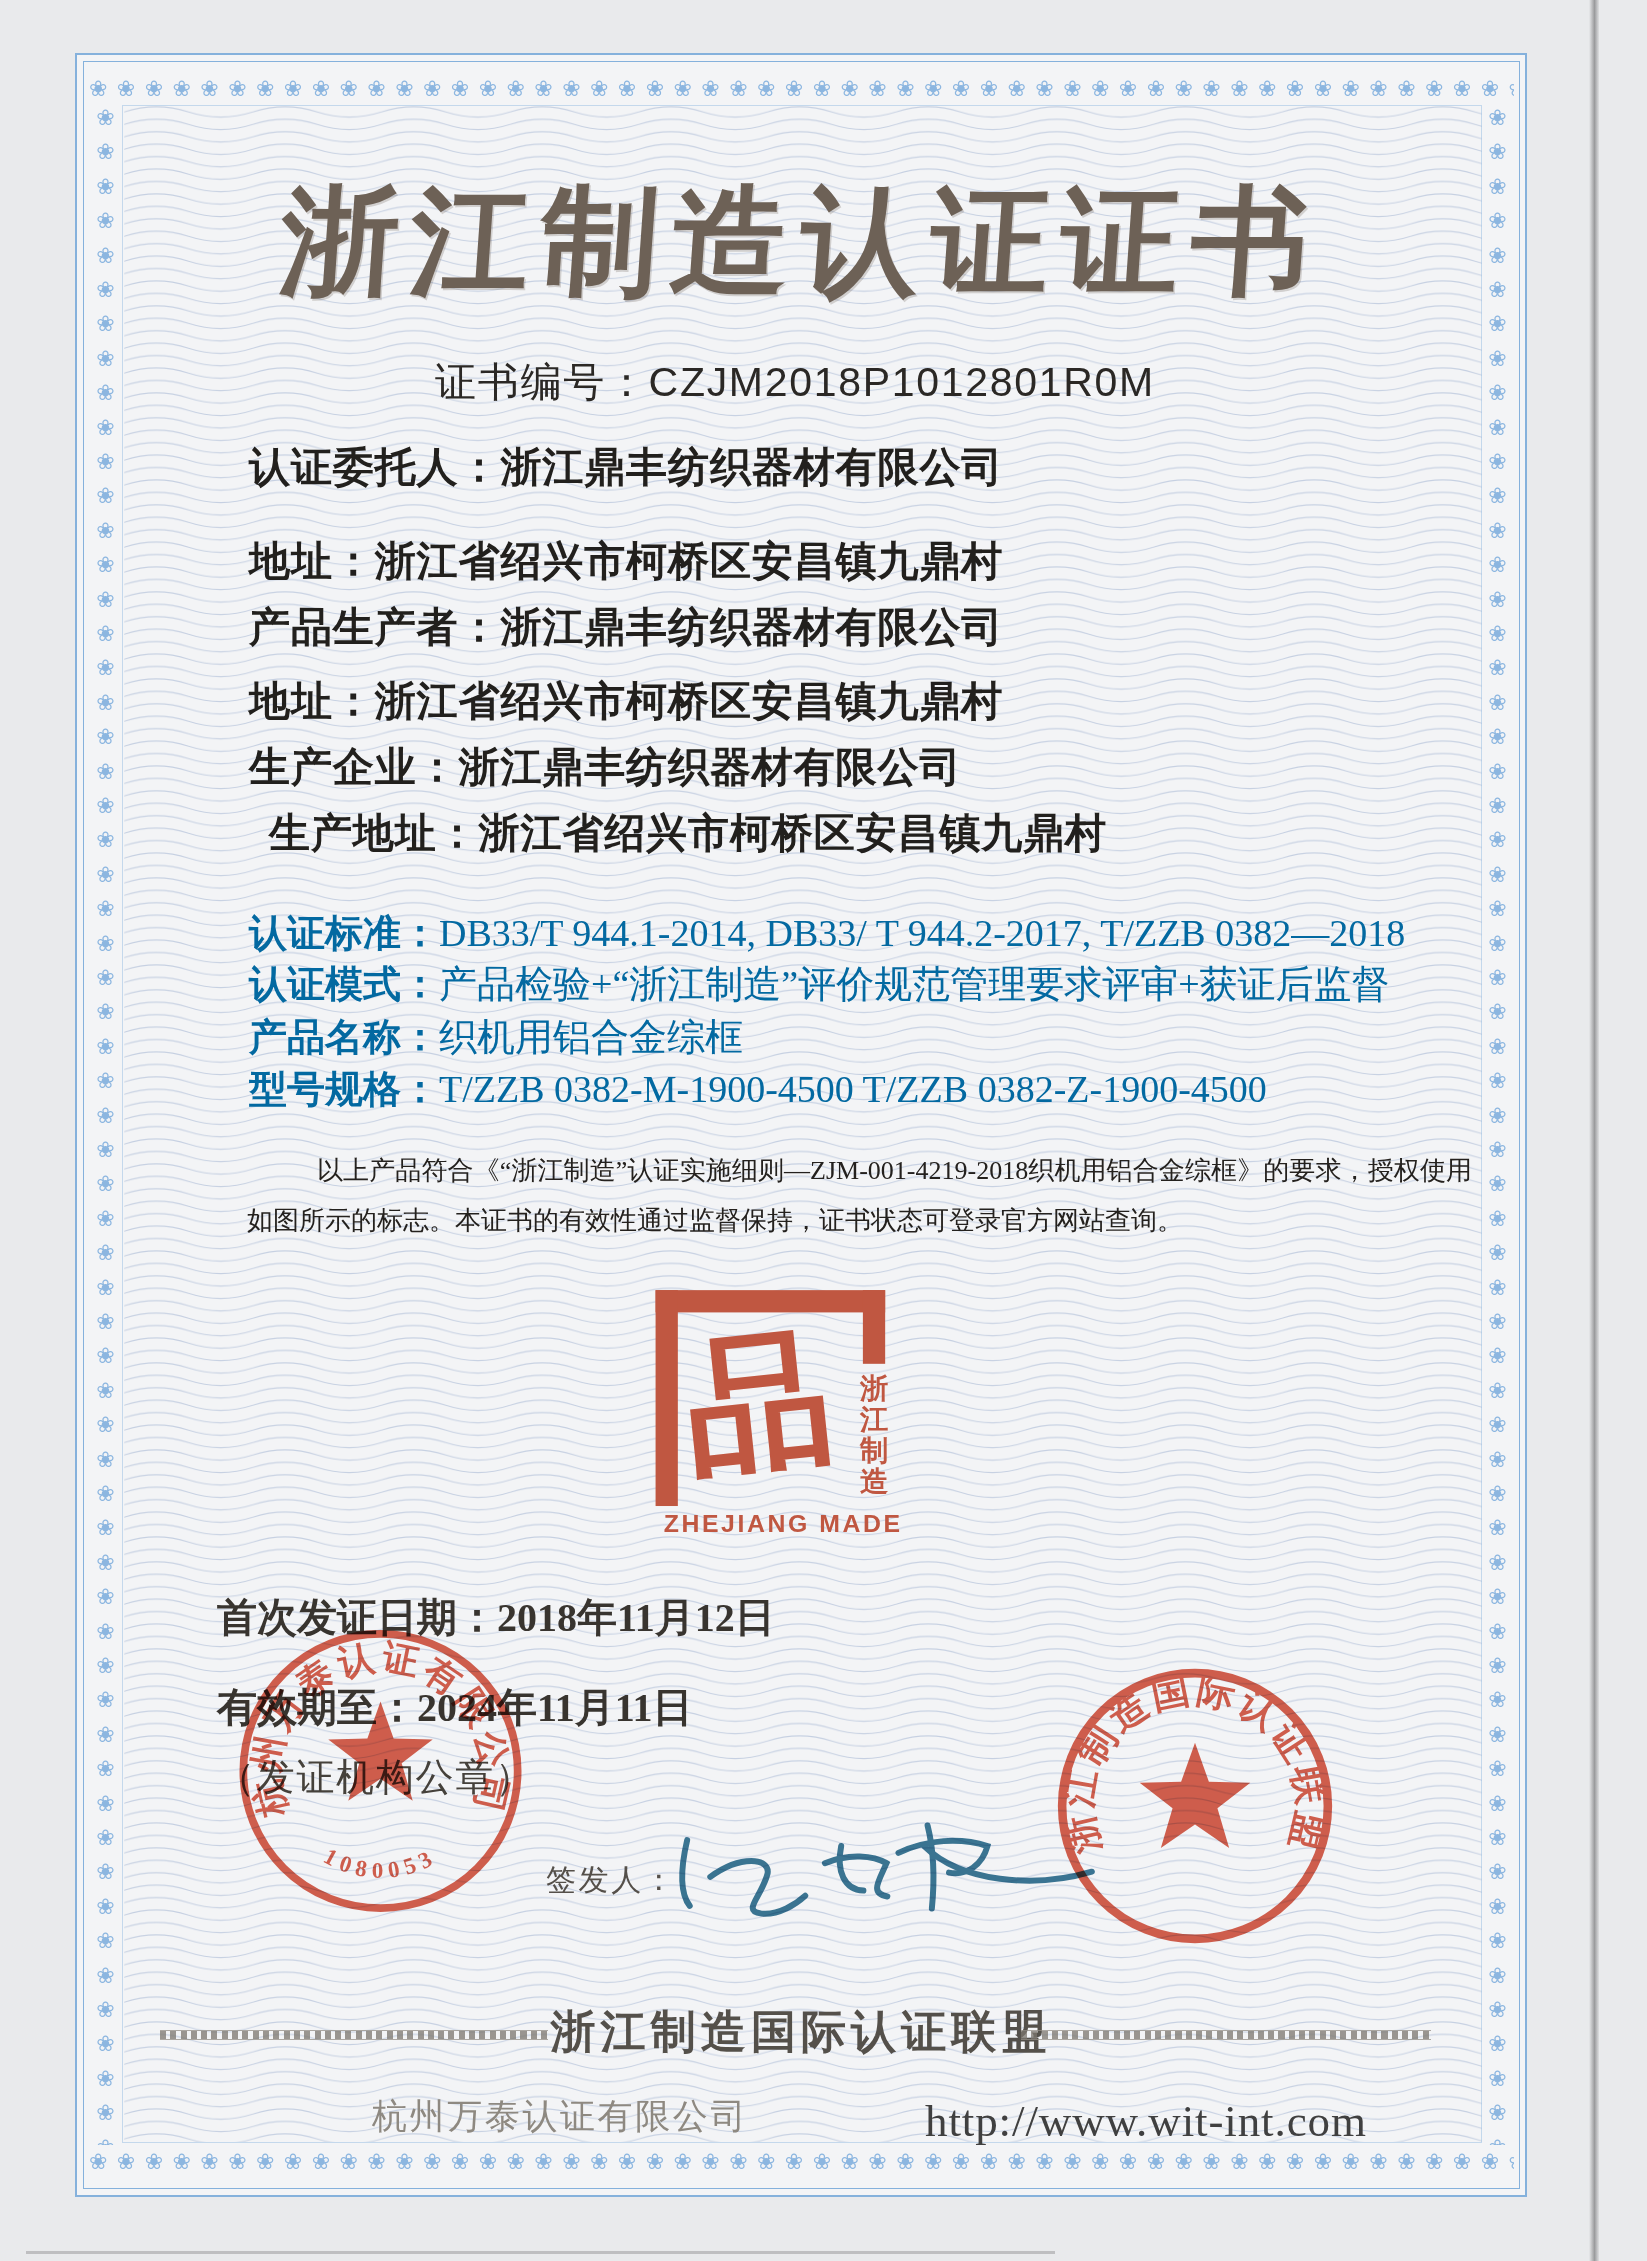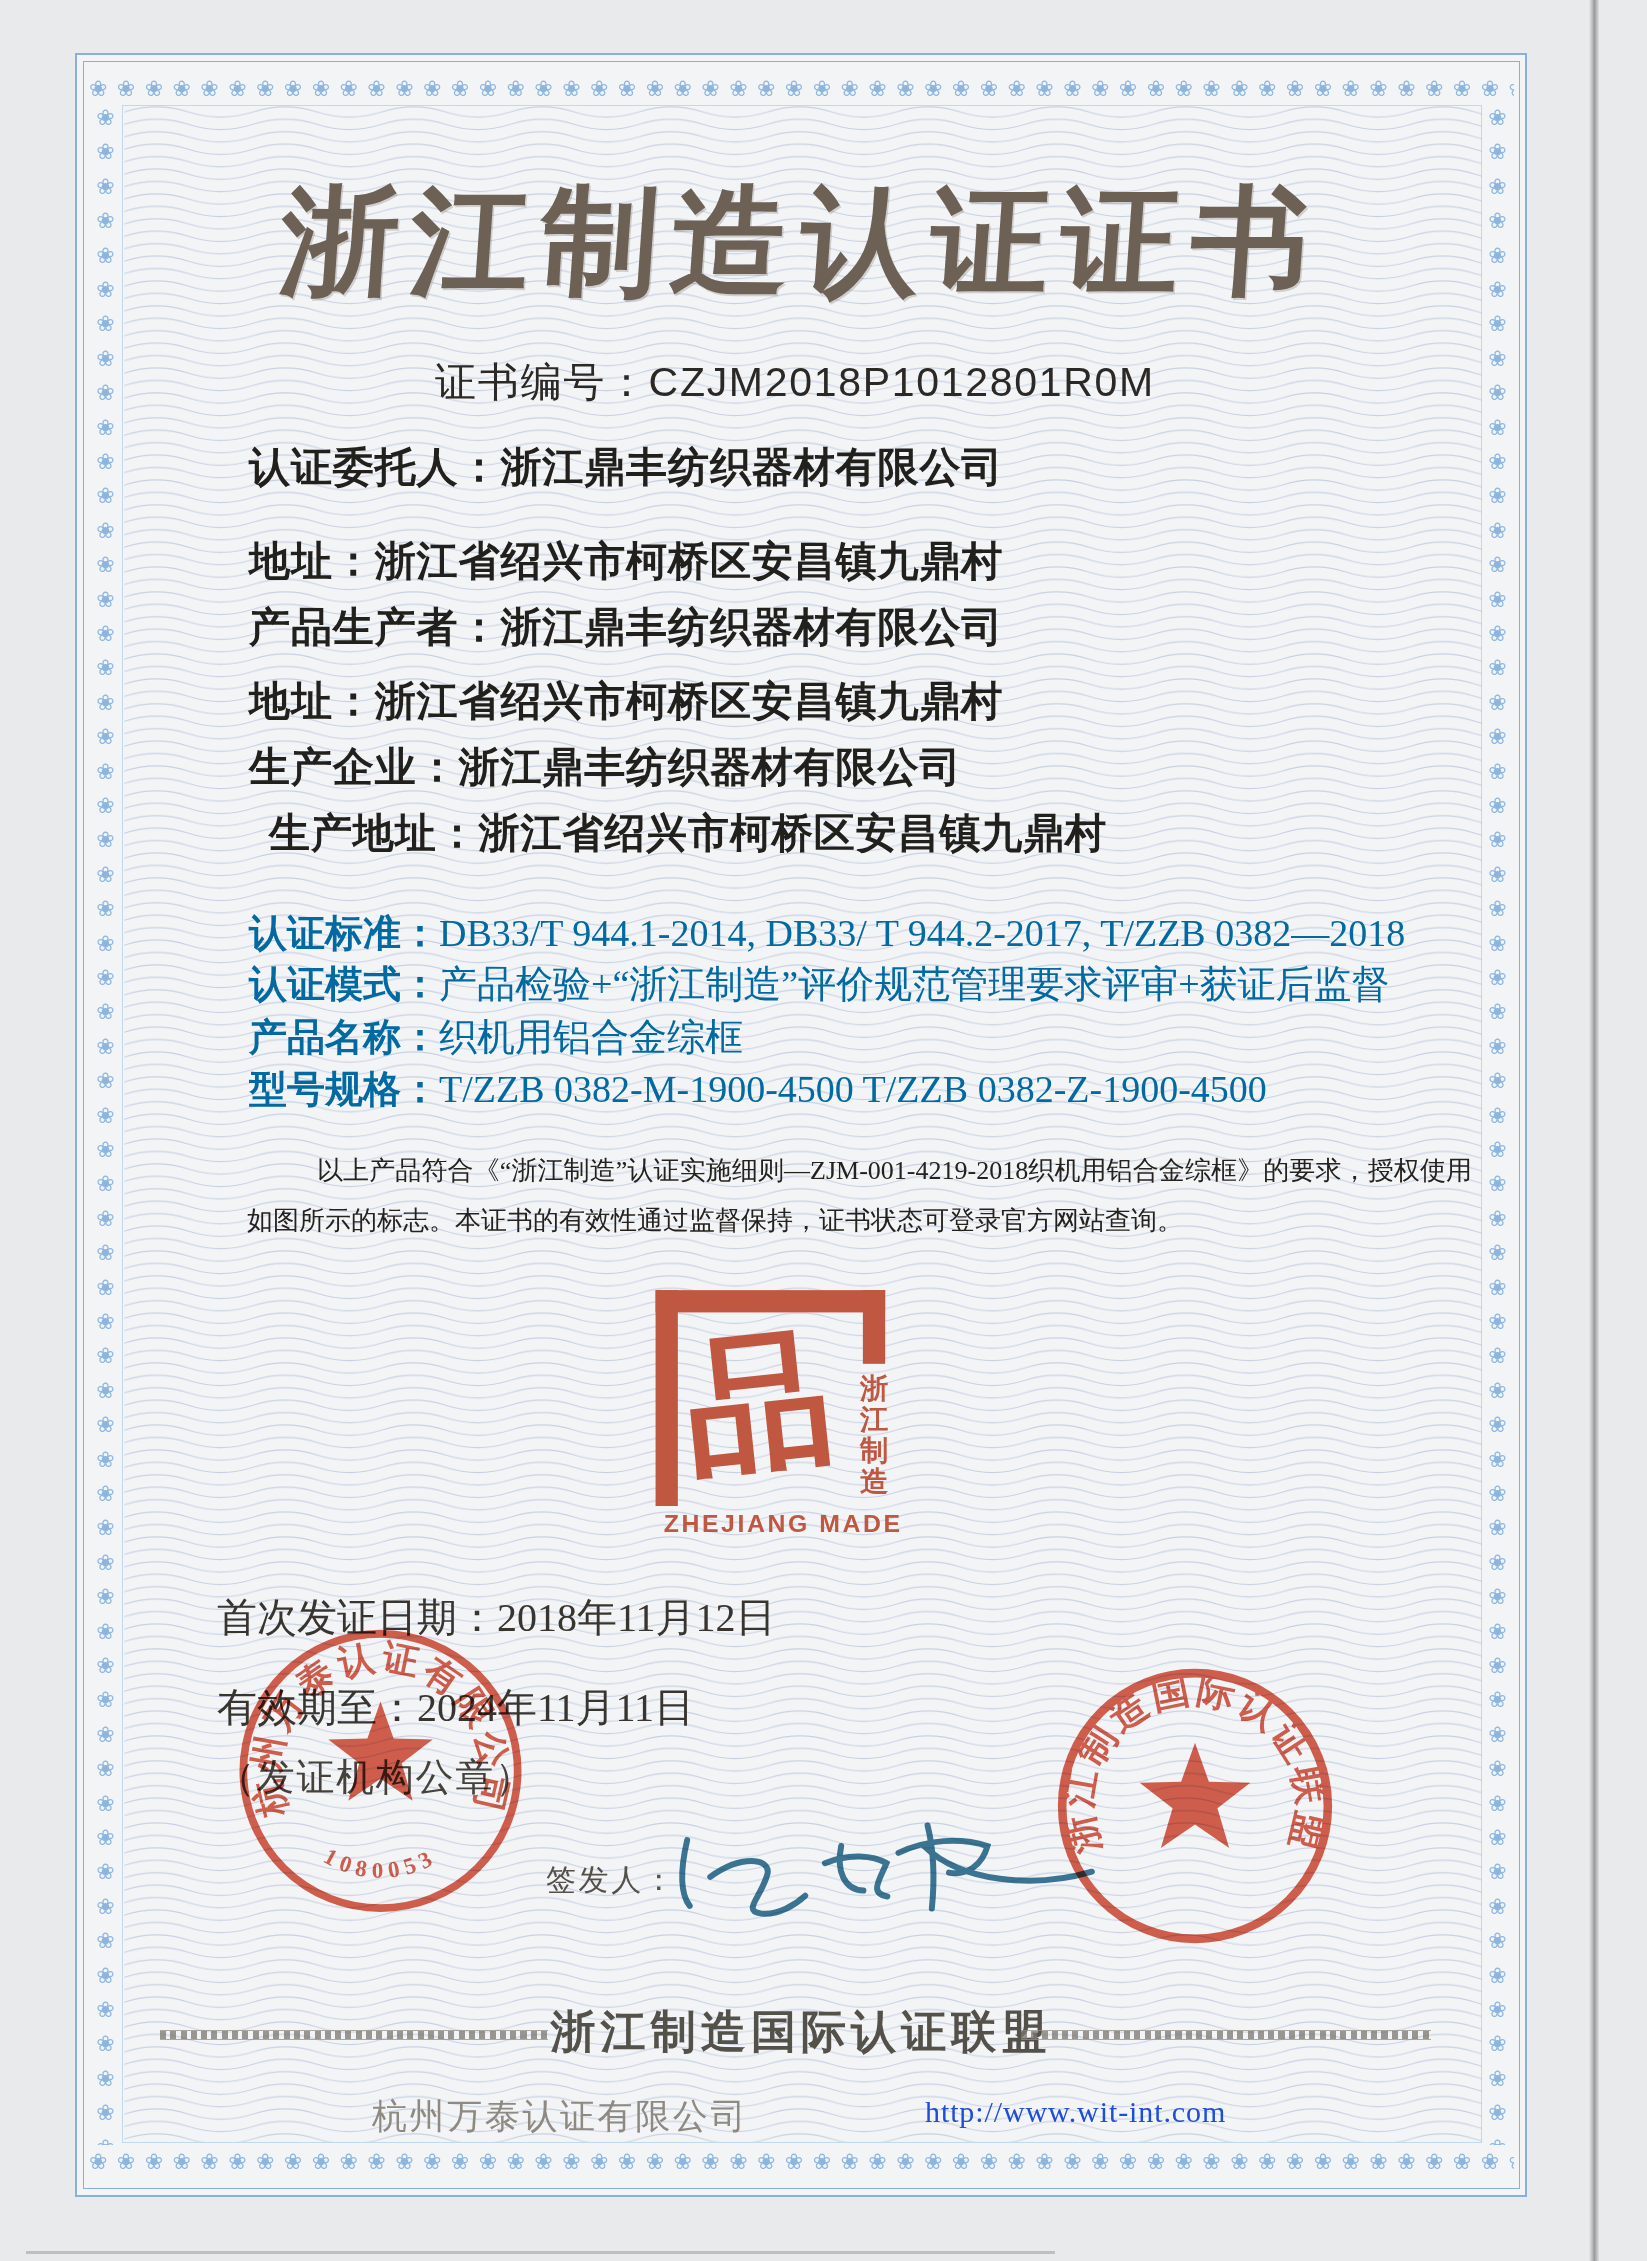--- a/index.html
+++ b/index.html
@@ -46,39 +46,39 @@
   .fields-list,.specs-list{left:249px;top:0;width:1287px;height:8.6px;z-index:3;}
   .field-row{position:absolute;left:0;white-space:nowrap;
     font-size:41px;font-weight:600;letter-spacing:0.9px;color:#22201d;}
   .spec-row{position:absolute;left:0;white-space:nowrap;
     font-size:38px;font-weight:600;color:#0369a1;}
   .spec-row .fvalue{font-weight:500;}
   .statement{left:247px;top:1146px;width:1225px;z-index:3;
     font-size:26px;font-weight:500;line-height:50px;text-indent:70px;
     text-align:justify;color:#24211e;}
   .logo-svg{left:650px;top:1285px;z-index:3;}
-  .date-line{left:217px;z-index:3;font-size:40px;font-weight:400;color:#38342f;white-space:nowrap;}
+  .date-line{left:217px;z-index:3;font-size:40px;font-weight:700;color:#38342f;white-space:nowrap;}
   .issue-line{top:1590px;}
   .valid-line{top:1680px;}
   .seal-note{left:217px;top:1752px;z-index:3;font-size:38px;color:#45413b;letter-spacing:1.7px;}
   .signer{left:546px;top:1860px;z-index:3;font-size:30px;color:#55504a;letter-spacing:2.6px;}
   .signature-svg{left:665px;top:1793px;z-index:6;mix-blend-mode:multiply;}
   .stamp-svg{z-index:5;mix-blend-mode:multiply;opacity:.9;}
   .stamp1{left:233px;top:1621px;}
   .stamp2{left:1051px;top:1662px;}
   .alliance-heading{left:75px;top:2002px;width:1452px;text-align:center;z-index:3;
     font-size:45px;font-weight:700;color:#54504a;letter-spacing:5.1px;}
   .ornament-line{top:2030px;height:7.7px;z-index:3;
     border-top:0.9px solid #938e86;border-bottom:0.9px solid #938e86;
     background:repeating-linear-gradient(90deg,#7b766e 0 6px,transparent 6px 10.3px);
     opacity:.75;}
   .ornament-left{left:160px;width:388px;}
   .ornament-right{left:1021px;width:410px;}
   .footer-company{left:372px;top:2093px;z-index:3;font-size:35px;color:#8e8981;letter-spacing:2.6px;}
-  .footer-url{left:925px;top:2095px;z-index:3;font-size:30px;color:#1d4ed8;letter-spacing:0.9px;}
+  .footer-url{left:925px;top:2095px;z-index:3;font-size:45px;color:#404040;letter-spacing:0.9px;}
   .stamp-text{font-family:var(--serif);font-weight:700;}
 </style>
 </head>
 <body>
 
 <div class="abs paper-edge-right"></div>
 <div class="abs paper-edge-bottom"></div>
 
 <div class="abs cert-bg"></div>
 

